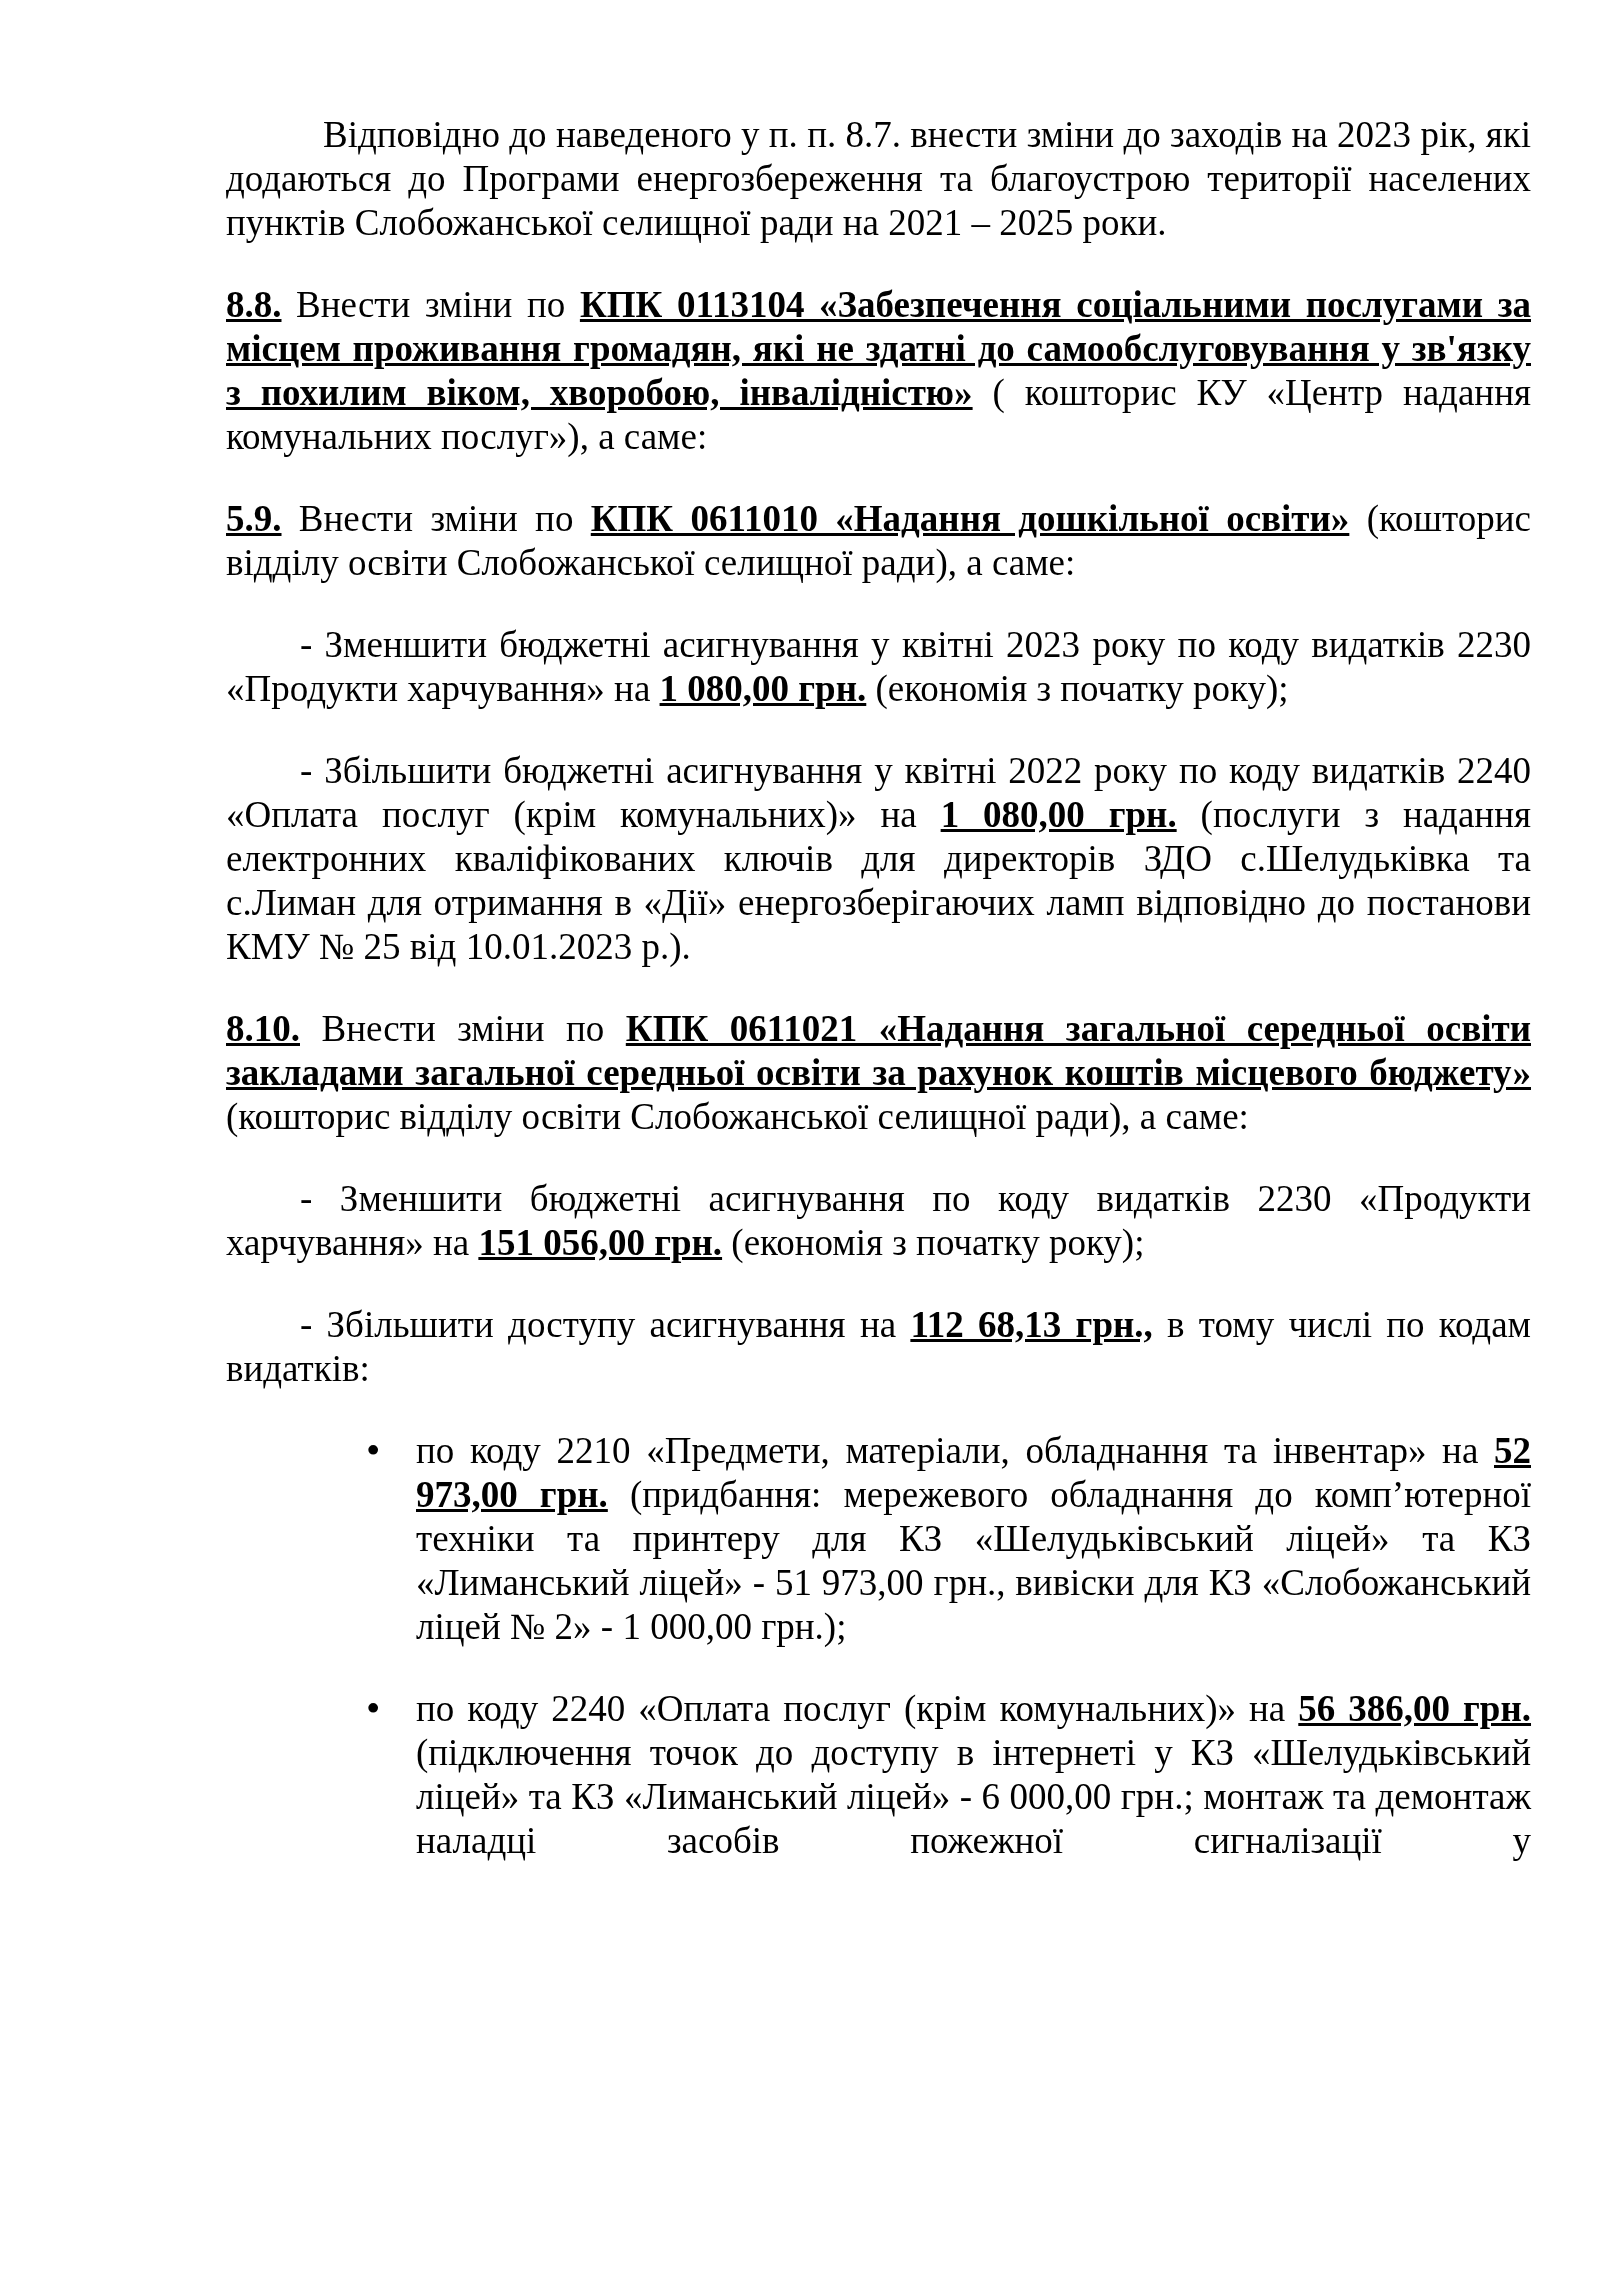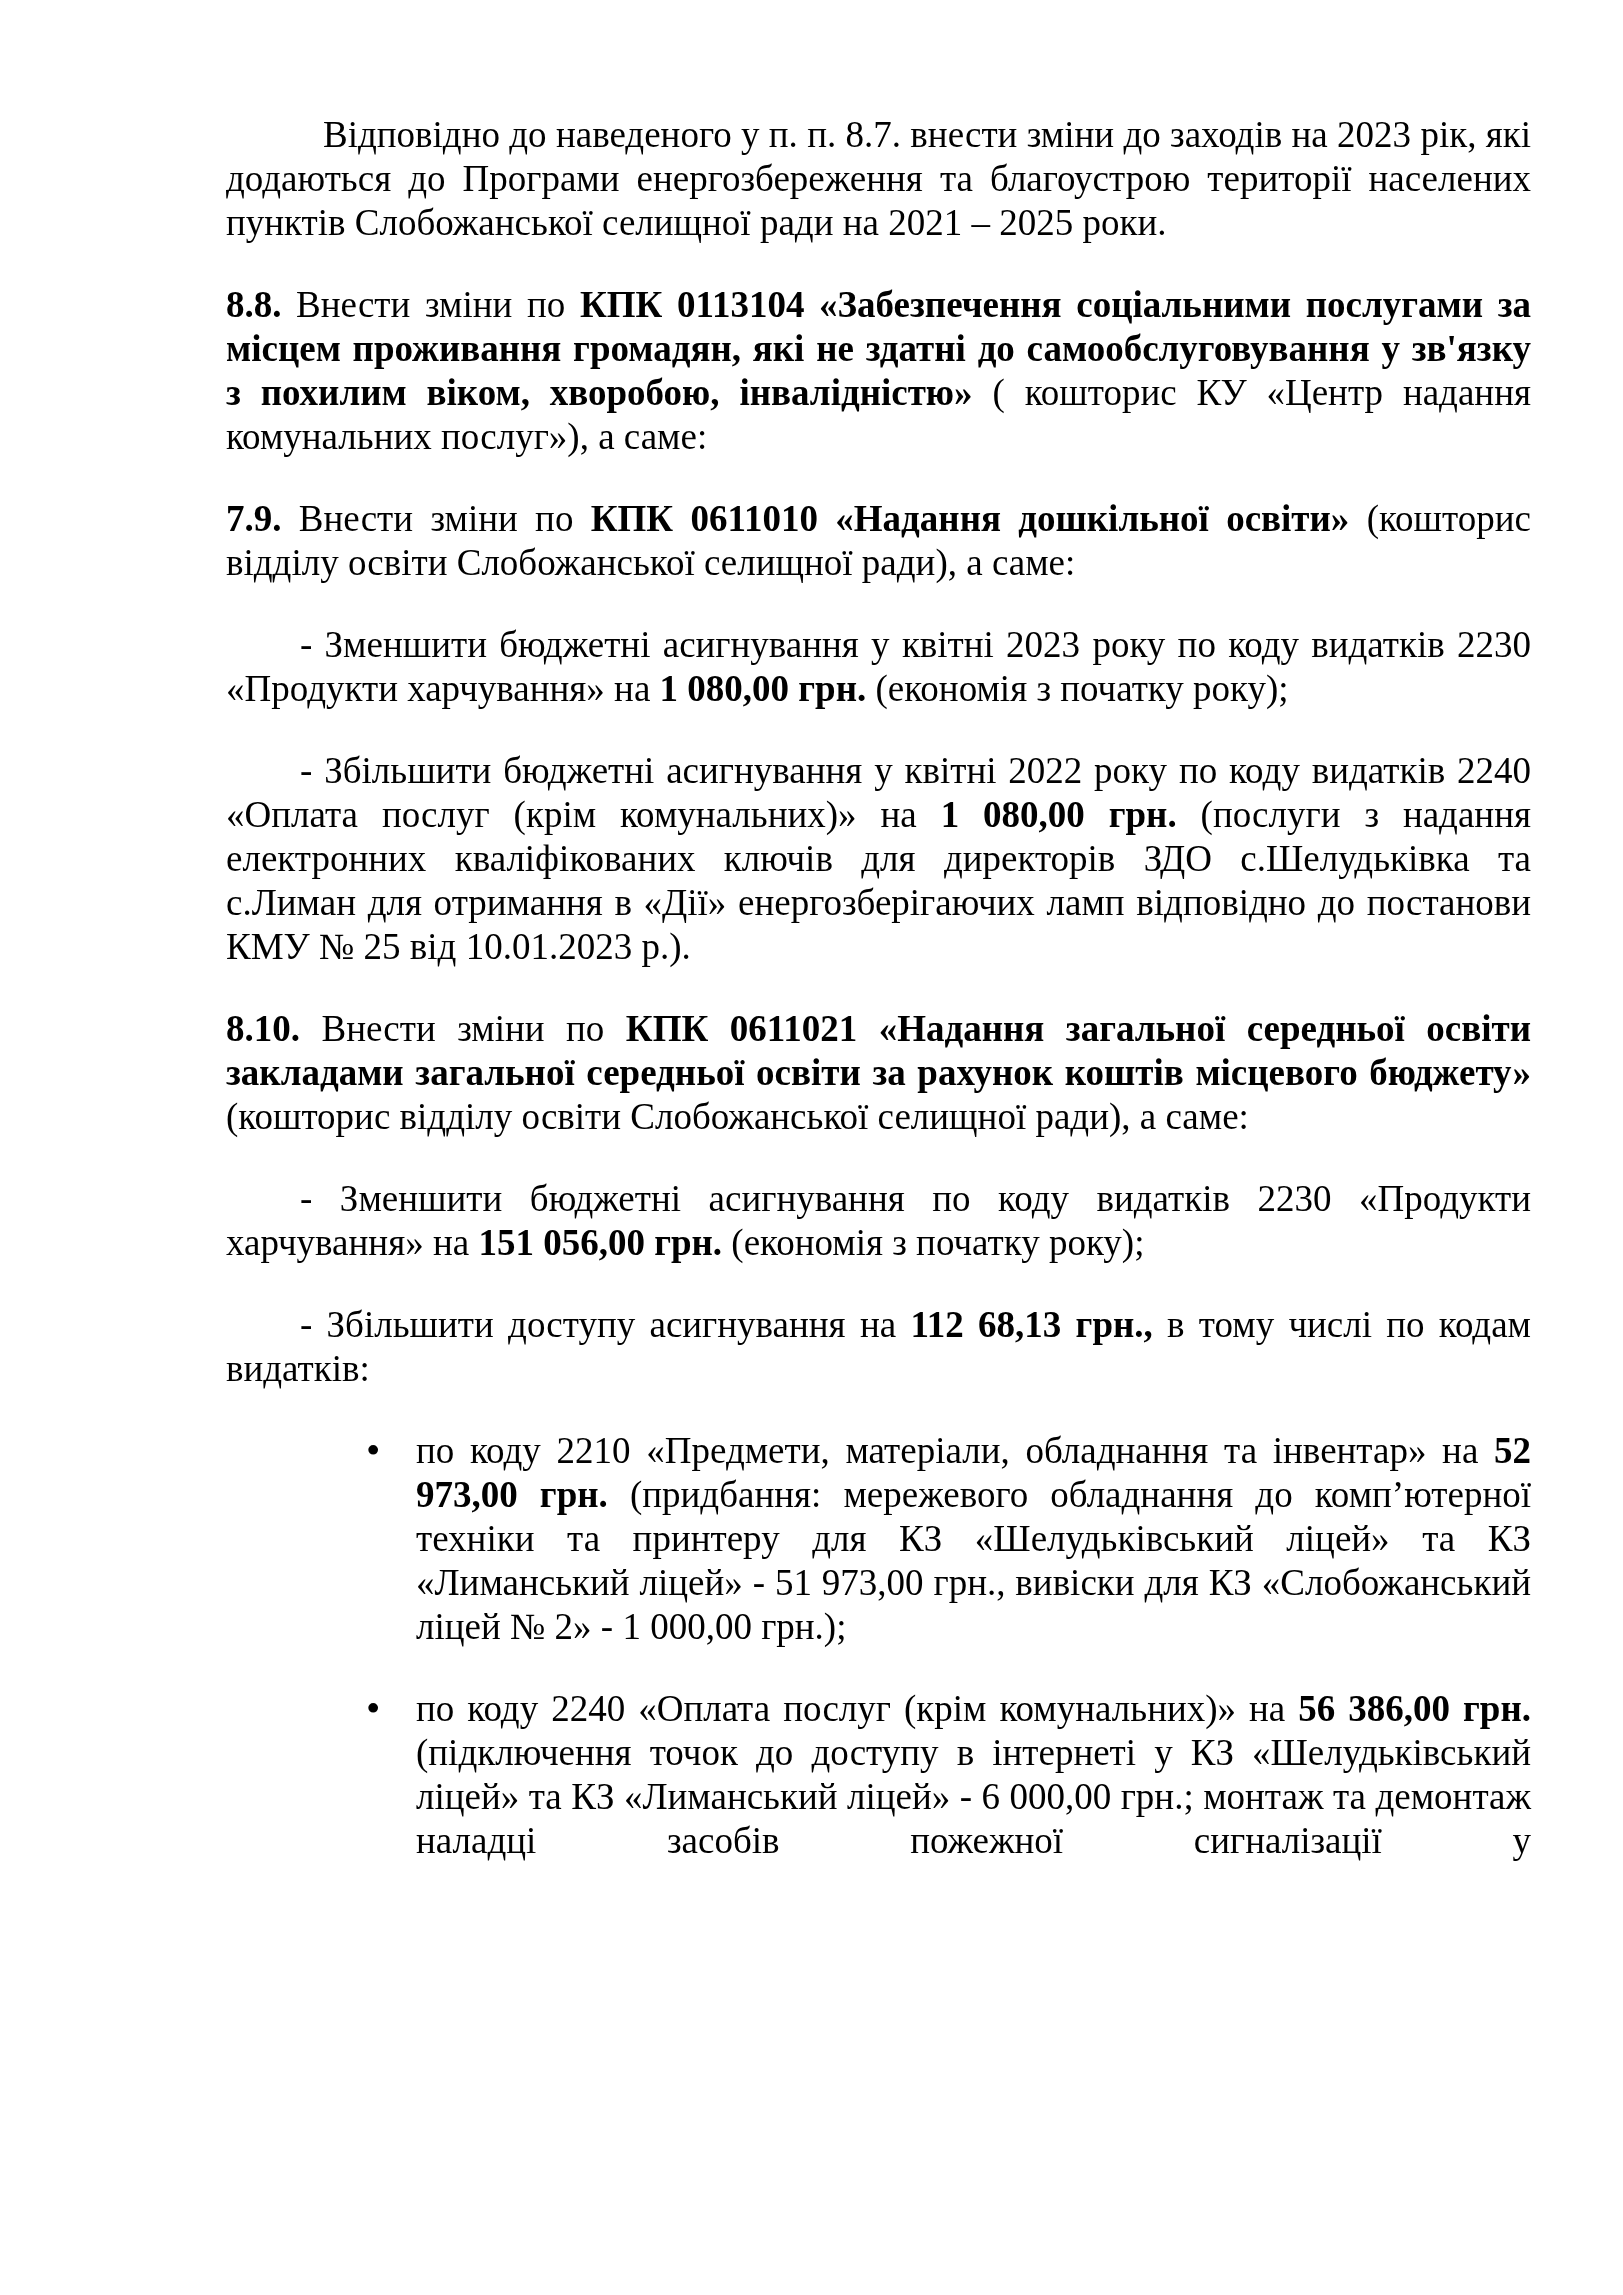--- a/index.html
+++ b/index.html
@@ -17,21 +17,21 @@
     font-family: "Liberation Serif", "DejaVu Serif", serif;
     font-size: 37px;
     line-height: 44px;
     padding: 113px 92px 0 226px;
     text-align: justify;
     overflow: hidden;
   }
   .para {
     margin: 0 0 38px 0;
   }
-  b { font-weight: bold; }
+  b { font-weight: bold; text-decoration: underline; }
   
   .intro { text-indent: 97px; }
   
   .hang-item {
     padding-left: 121px;
     text-indent: -49px;
   }
   
   .flush-item { text-indent: 74px; margin-top: 20px; }
   
@@ -55,21 +55,21 @@
 <body>
 
 <div class="page">
 
   <p class="para intro"><span>Відповідно до наведеного у п. п. 8.7. внести зміни до заходів на 2023 рік, які додаються до Програми енергозбереження та благоустрою території населених пунктів Слобожанської селищної ради на 2021 – 2025 роки.</span></p>
 
   <p class="para"><b>8.8.</b><span> Внести зміни по </span><b>КПК 0113104 «Забезпечення соціальними послугами за місцем проживання громадян, які не здатні до самообслуговування у зв'язку з похилим віком, хворобою, інвалідністю»</b><span> ( кошторис КУ «Центр надання комунальних послуг»), а саме:</span></p>
 
 
 
-  <p class="para"><b>7.9.</b><span> Внести зміни по  </span><b>КПК 0611010 «Надання дошкільної освіти»</b><span> (кошторис відділу освіти Слобожанської селищної ради), а саме:</span></p>
+  <p class="para"><b>5.9.</b><span> Внести зміни по  </span><b>КПК 0611010 «Надання дошкільної освіти»</b><span> (кошторис відділу освіти Слобожанської селищної ради), а саме:</span></p>
 
   <p class="para flush-item"><span>- Зменшити бюджетні асигнування у квітні 2023 року по коду видатків 2230 «Продукти харчування» на </span><b>1 080,00 грн.</b><span> (економія з початку року);</span></p>
 
   <p class="para flush-item"><span>- Збільшити бюджетні асигнування у квітні 2022 року по коду видатків 2240 «Оплата послуг (крім комунальних)» на </span><b>1 080,00 грн.</b><span> (послуги з надання електронних кваліфікованих ключів для директорів ЗДО с.Шелудьківка та с.Лиман для отримання в «Дії» енергозберігаючих ламп відповідно до постанови КМУ № 25 від 10.01.2023 р.).</span></p>
 
   <p class="para"><b>8.10.</b><span> Внести зміни по  </span><b>КПК 0611021 «Надання загальної середньої освіти закладами загальної середньої освіти за рахунок коштів місцевого бюджету»</b><span> (кошторис відділу освіти Слобожанської селищної ради), а саме:</span></p>
 
   <p class="para flush-item"><span>- Зменшити бюджетні асигнування по коду видатків 2230 «Продукти харчування» на </span><b>151 056,00 грн.</b><span> (економія з початку року);</span></p>
 
   <p class="para flush-item"><span>- Збільшити доступу асигнування на </span><b>112 68,13 грн.,</b><span> в тому числі по кодам видатків:</span></p>

